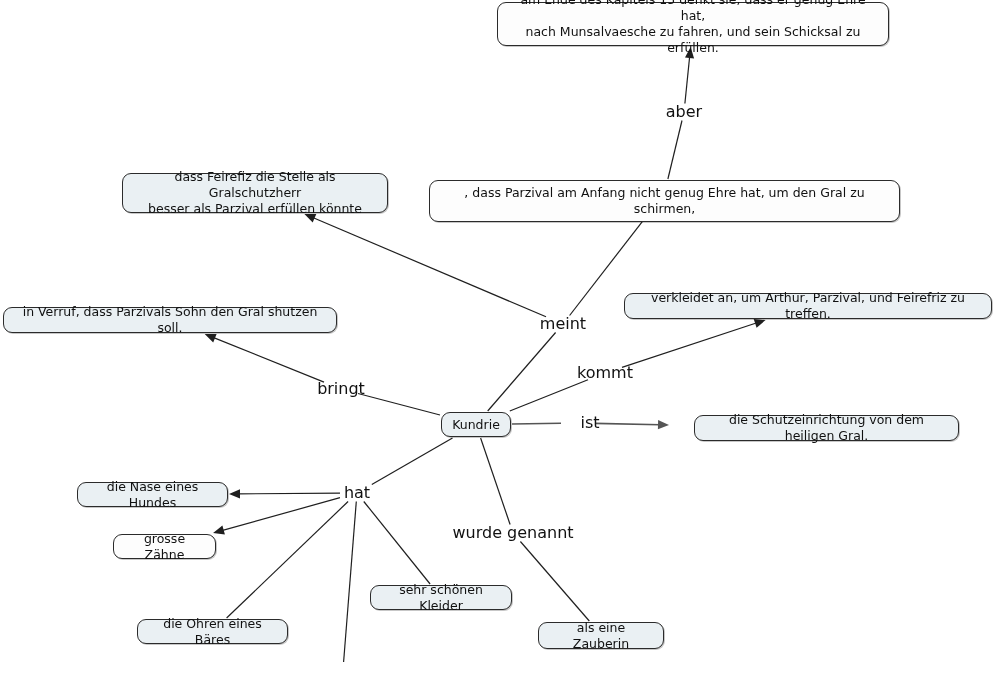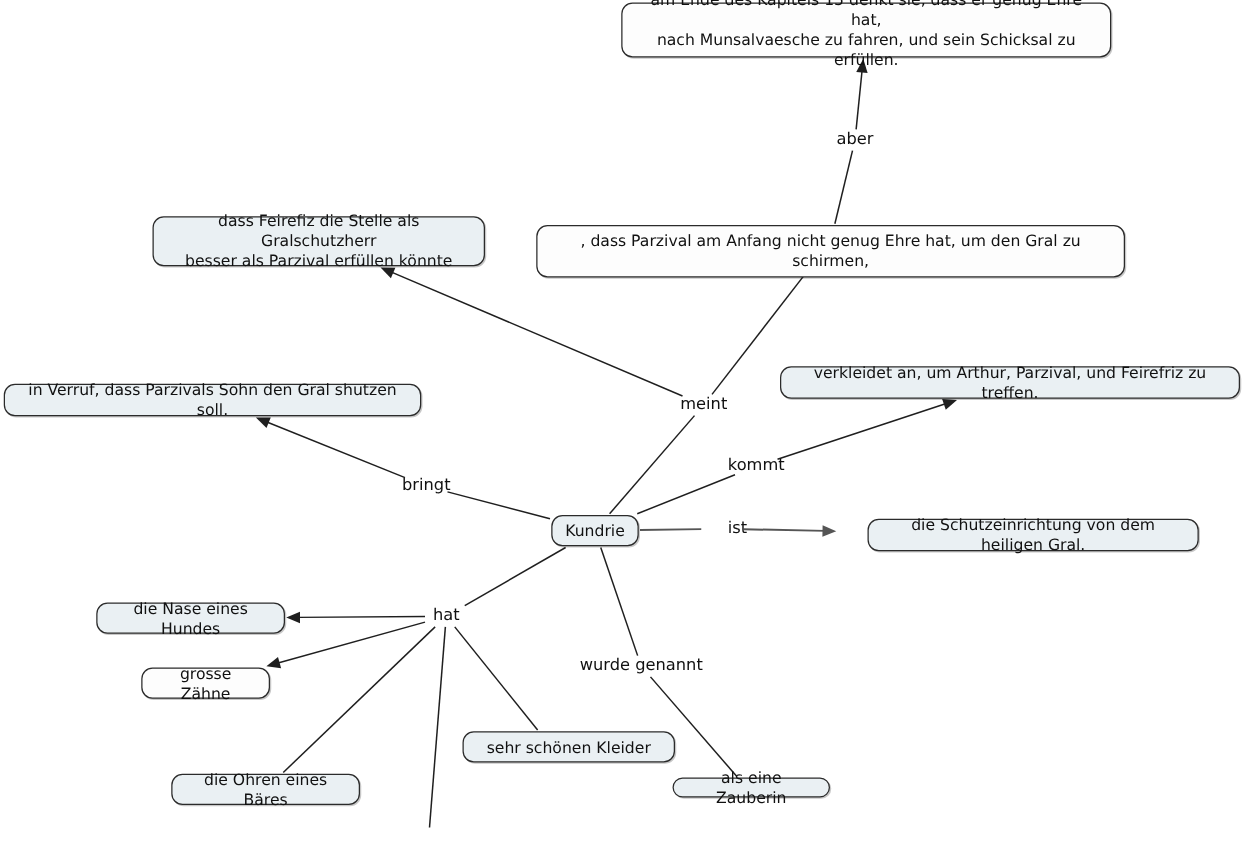--- a/index.html
+++ b/index.html
@@ -46,21 +46,21 @@
     display: flex;
     align-items: center;
     justify-content: center;
     box-shadow: 1px 1px 0 rgba(0,0,0,0.22);
   }
   .node.white {
     background: #fdfdfd;
   }
   .link-label {
     position: absolute;
-    font-size: 13px;
+    font-size: 16px;
     line-height: 14px;
     color: #111111;
     background: transparent;
     white-space: nowrap;
     transform: translate(-50%, -50%);
     text-align: center;
   }
 </style>
 </head>
 <body>
@@ -100,23 +100,23 @@
 nach Munsalvaesche zu fahren, und sein Schicksal zu erfüllen.</div>
       <div class="node" style="left: 122px; top: 173px; width: 266px; height: 40px;">dass Feirefiz die Stelle als Gralschutzherr
 besser als Parzival erfüllen könnte</div>
       <div class="node white" style="left: 429px; top: 180px; width: 471px; height: 42px;">, dass Parzival am Anfang nicht genug Ehre hat, um den Gral zu schirmen,</div>
       <div class="node" style="left: 624px; top: 293px; width: 368px; height: 26px; text-align: center;">verkleidet an, um Arthur, Parzival, und Feirefriz zu treffen.</div>
       <div class="node" style="left: 3px; top: 307px; width: 334px; height: 26px;">in Verruf, dass Parzivals Sohn den Gral shutzen soll.</div>
       <div class="node" style="left: 441px; top: 412px; width: 70px; height: 25px;">Kundrie</div>
       <div class="node" style="left: 694px; top: 415px; width: 265px; height: 26px;">die Schutzeinrichtung von dem heiligen Gral.</div>
       <div class="node" style="left: 77px; top: 482px; width: 151px; height: 25px;">die Nase eines Hundes</div>
       <div class="node white" style="left: 113px; top: 534px; width: 103px; height: 25px;">grosse Zähne</div>
-      <div class="node" style="left: 370px; top: 585px; width: 170px; height: 25px;">sehr schönen Kleider</div>
+      <div class="node" style="left: 370px; top: 585px; width: 142px; height: 25px;">sehr schönen Kleider</div>
       <div class="node" style="left: 137px; top: 619px; width: 151px; height: 25px;">die Ohren eines Bäres</div>
-      <div class="node" style="left: 538px; top: 622px; width: 126px; height: 16px;">als eine Zauberin</div>
+      <div class="node" style="left: 538px; top: 622px; width: 126px; height: 27px;">als eine Zauberin</div>
       <div class="node" style="left: 277px; top: 663px; width: 131px; height: 25px; margin-top: 48px;">Hände wie ein Affe</div>
     </div>
   <div id="label-layer">
       <div class="link-label" style="left: 684px; top: 112px;">aber</div>
       <div class="link-label" style="left: 563px; top: 324px;">meint</div>
       <div class="link-label" style="left: 605px; top: 373px;">kommt</div>
       <div class="link-label" style="left: 341px; top: 389px;">bringt</div>
       <div class="link-label" style="left: 578px; top: 423px; padding-left: 24px;">ist</div>
       <div class="link-label" style="left: 357px; top: 493px;">hat</div>
       <div class="link-label" style="left: 513px; top: 533px;">wurde genannt</div>

